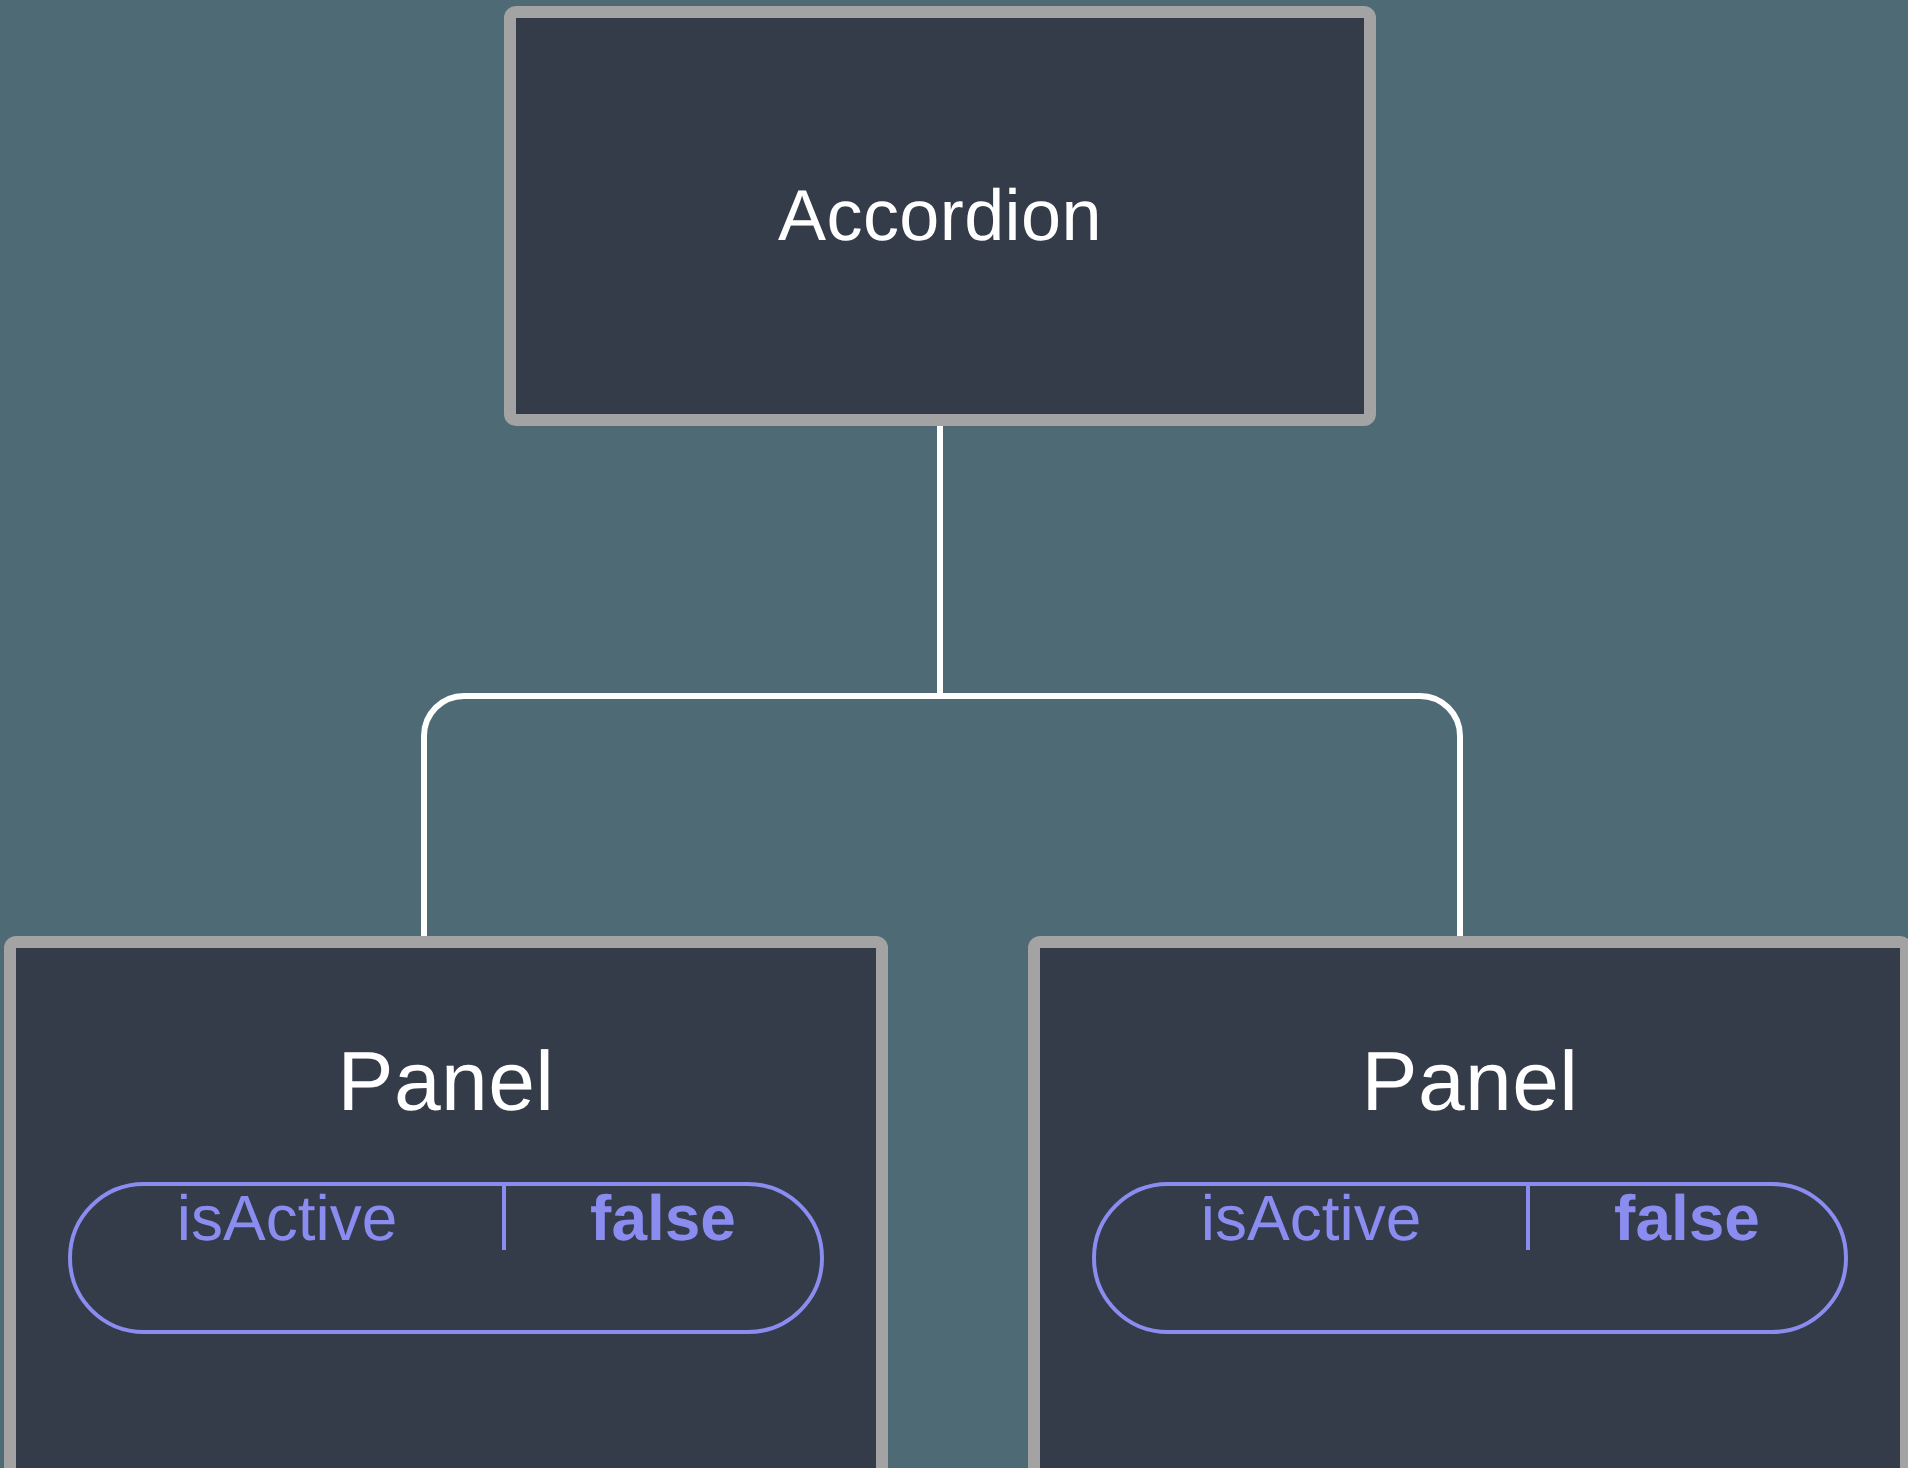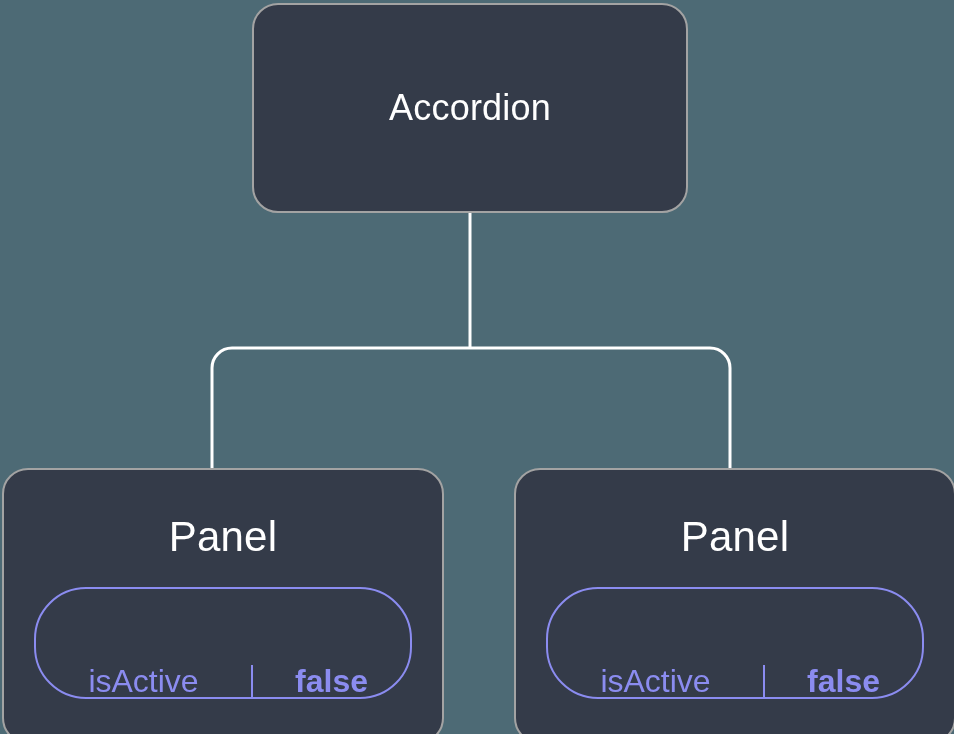--- a/index.html
+++ b/index.html
@@ -24,22 +24,22 @@
     width: 954px;
     height: 734px;
     pointer-events: none;
   }
 
   
   .node {
     position: absolute;
     box-sizing: border-box;
     background: #343b49;
-    border: 2px solid #a3a3a3;
-    border-radius: 26px;
+    border: 6px solid #a3a3a3;
+    border-radius: 6px;
     display: flex;
     flex-direction: column;
     align-items: center;
   }
 
   
   .node-root {
     left: 252px;
     top: 3px;
     width: 436px;
@@ -68,25 +68,25 @@
     font-size: 42px;
     line-height: 1;
     color: #ffffff;
     letter-spacing: 0.2px;
   }
 
   
   .pill {
     margin-top: 29px;
     box-sizing: border-box;
-    height: 112px;
+    height: 76px;
     border: 2px solid #8b8cf0;
     border-radius: 52px;
     display: flex;
-    align-items: flex-end;
+    align-items: flex-start;
     background: transparent;
   }
   .pill-key, .pill-val {
     display: flex;
     align-items: center;
     justify-content: center;
     color: #8b8cf0;
     font-size: 32px;
     line-height: 1;
     white-space: nowrap;

